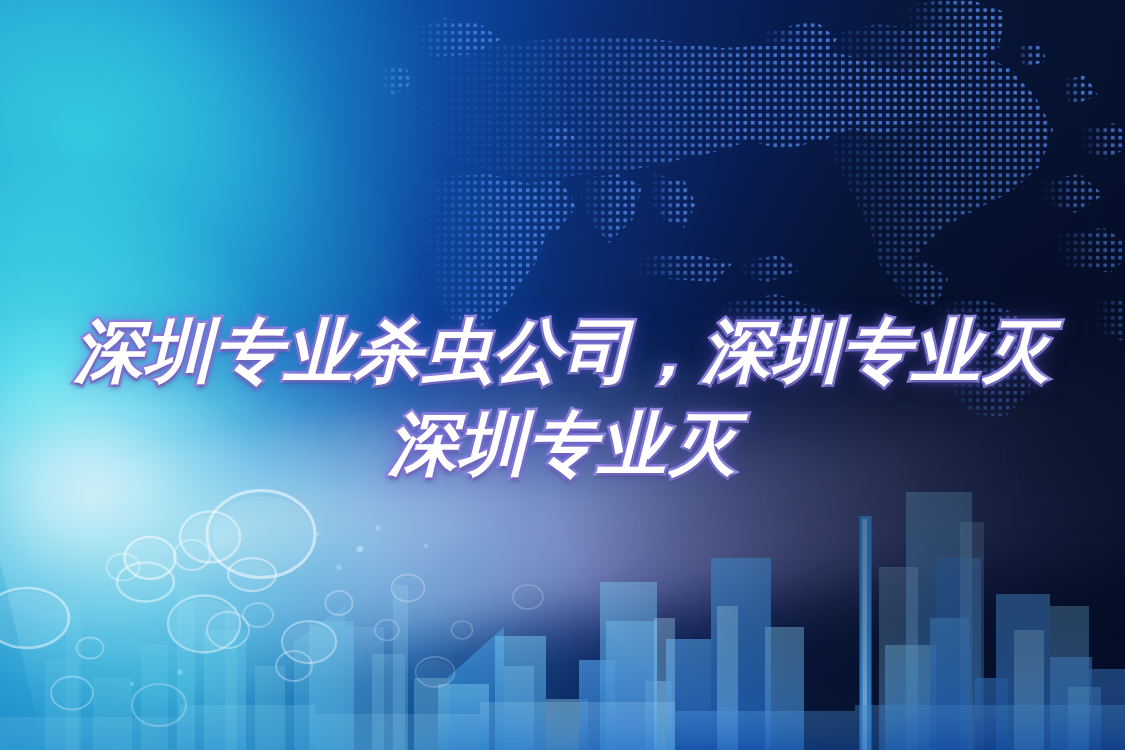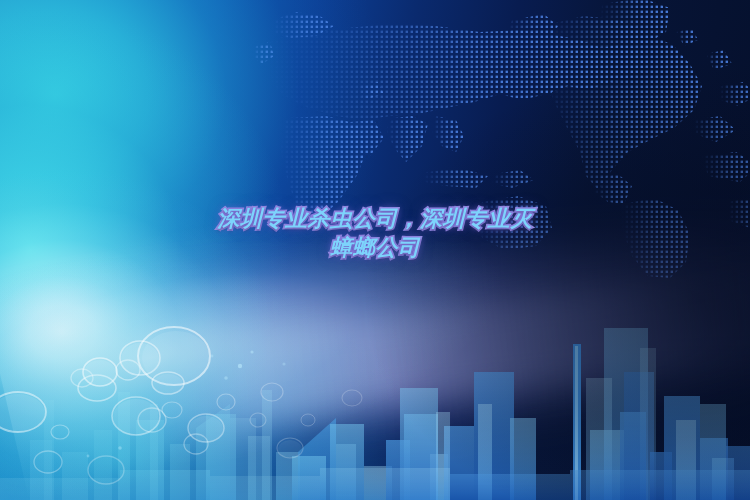--- a/index.html
+++ b/index.html
@@ -150,25 +150,25 @@
     position: absolute;
     left: 0;
     right: 0;
     top: 204px;
     text-align: center;
     line-height: 1.34;
     z-index: 40;
   }
   #headline .line {
     display: block;
-    font-size: 22px;
+    font-size: 46px;
     font-weight: 700;
     font-style: italic;
     letter-spacing: 0.5px;
-    color: #7dd3fc;
+    color: #ffffff;
     -webkit-text-stroke: 3.2px #9b90e4;
     paint-order: stroke fill;
     text-shadow:
       0 0 6px rgba(120,108,220,0.85),
       0 0 14px rgba(96,88,200,0.55),
       0 2px 3px rgba(20,20,60,0.45);
   }
   #headline .line-2 { }
 </style>
 </head>
@@ -411,16 +411,16 @@
         <circle cx="120" cy="448" r="1.8" opacity="0.40"></circle>
         <circle cx="88" cy="456" r="1.4" opacity="0.35"></circle>
       </g>
     </svg>
   </div>
 
   <div class="layer" id="vignette"></div>
 
   <div id="headline">
     <span class="line line-1">深圳专业杀虫公司，深圳专业灭</span>
-    <span class="line line-2">蟑螂公司</span>
+    <span class="line line-2">深圳专业灭</span>
   </div>
 
 </div>
 
 </body></html>

